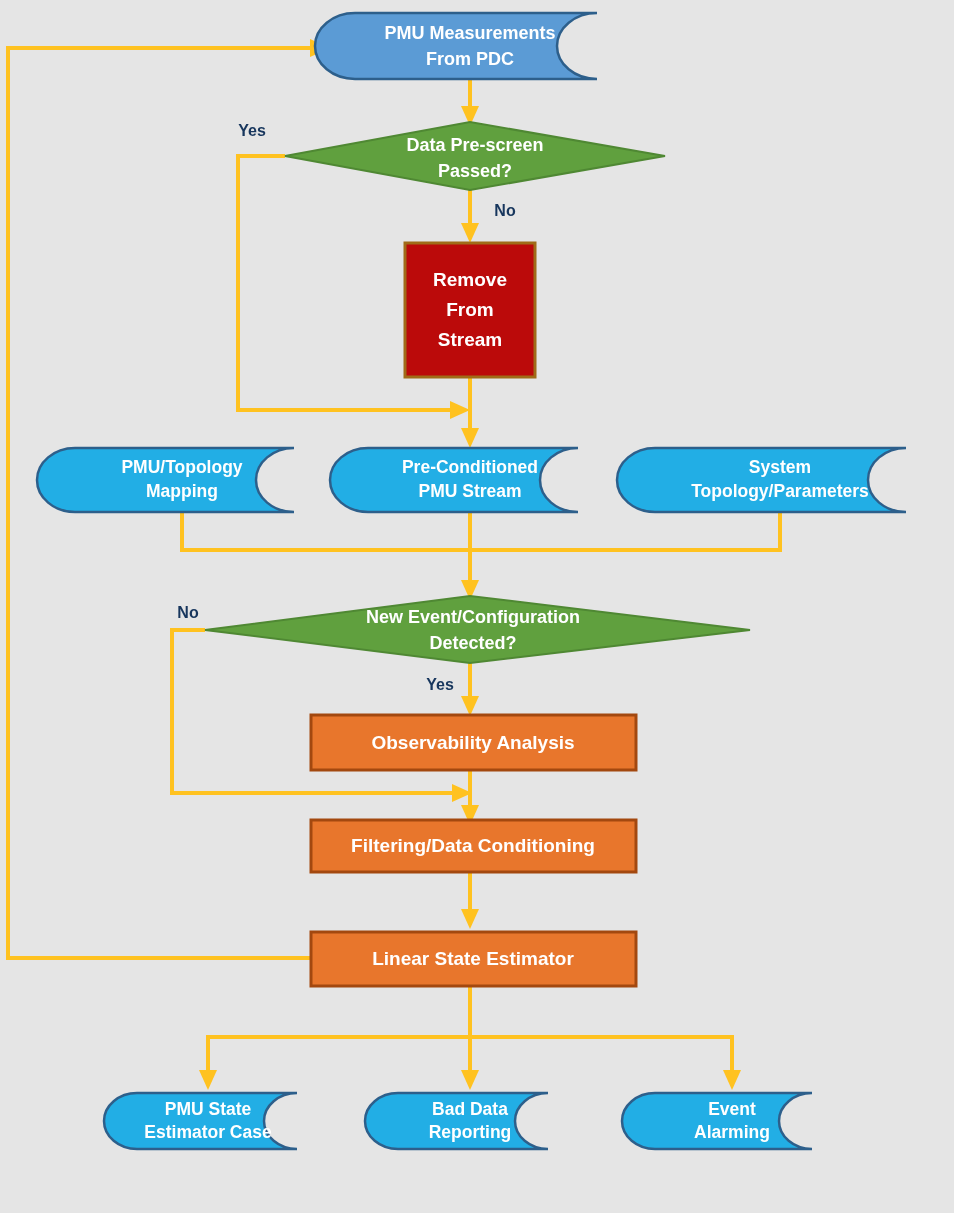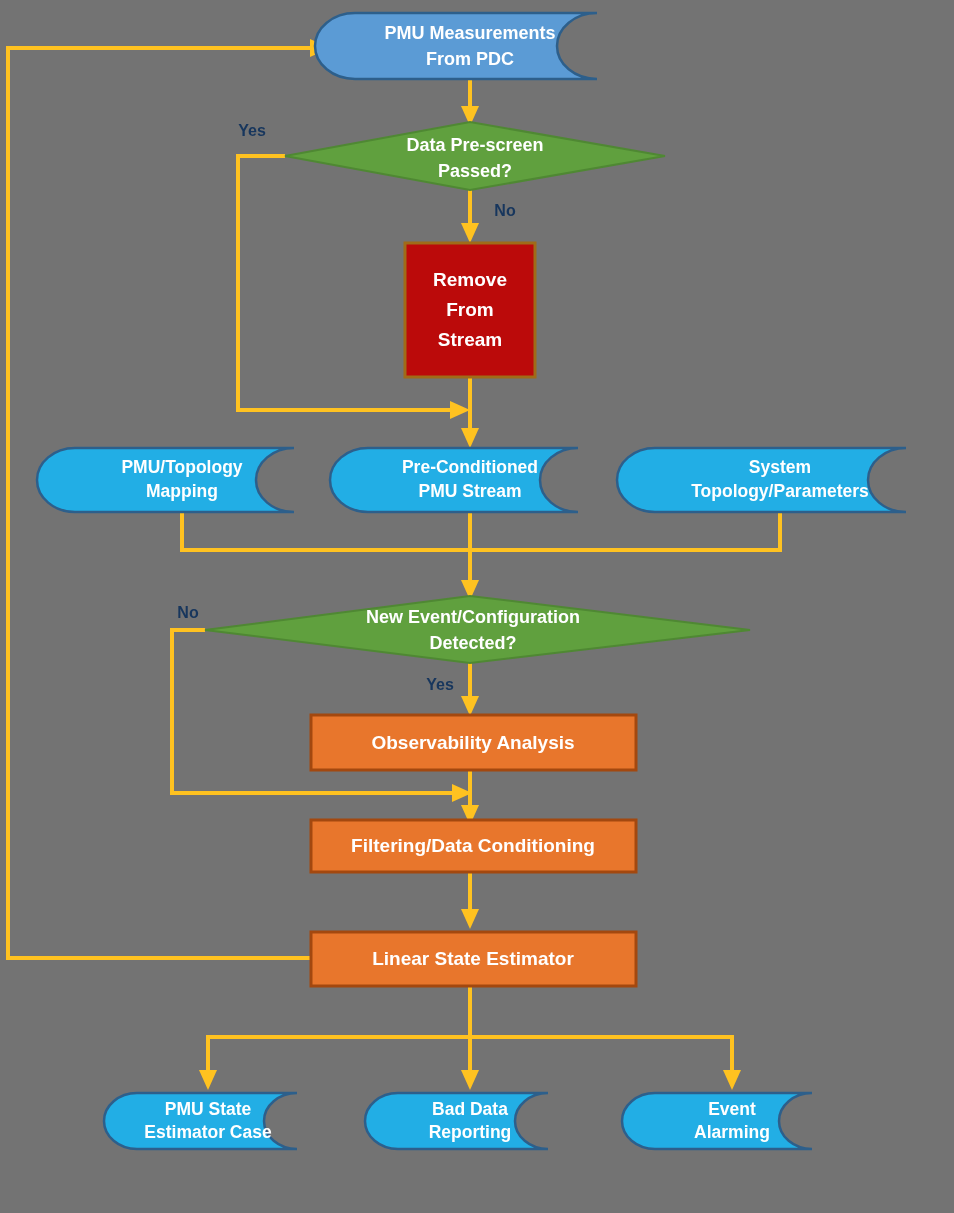--- a/index.html
+++ b/index.html
@@ -11,21 +11,21 @@
   body {
     width: 954px;
     height: 1213px;
     font-family: "Liberation Sans", sans-serif;
     overflow: hidden;
   }
   #flowchart-root {
     position: relative;
     width: 954px;
     height: 1213px;
-    background: #737373;
+    background: #e5e5e5;
   }
   svg#flow-svg {
     display: block;
     width: 954px;
     height: 1213px;
   }
   .node-label {
     font-family: "Liberation Sans", sans-serif;
     font-weight: bold;
     fill: #ffffff;

